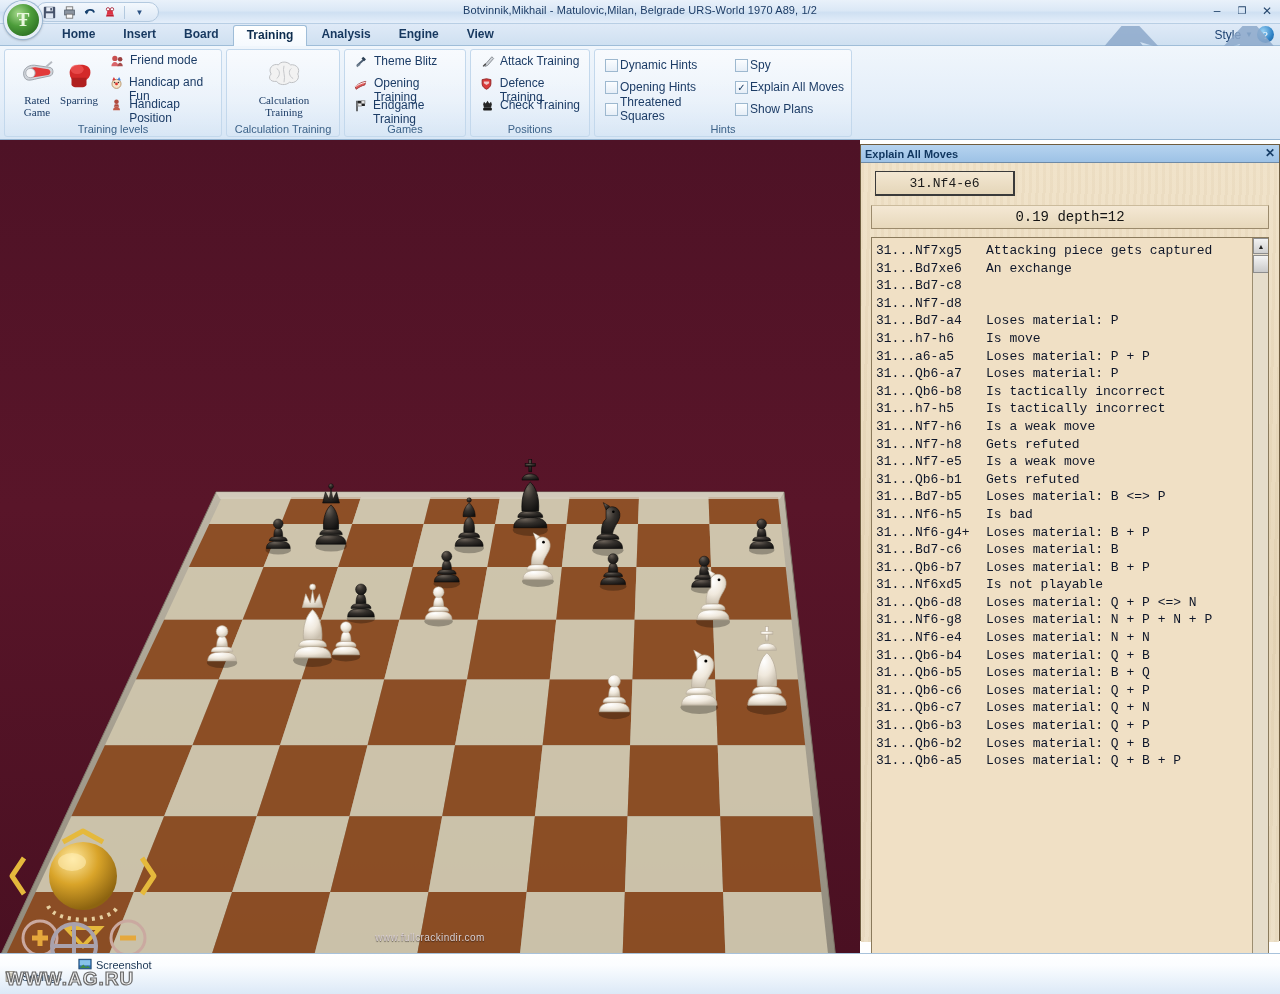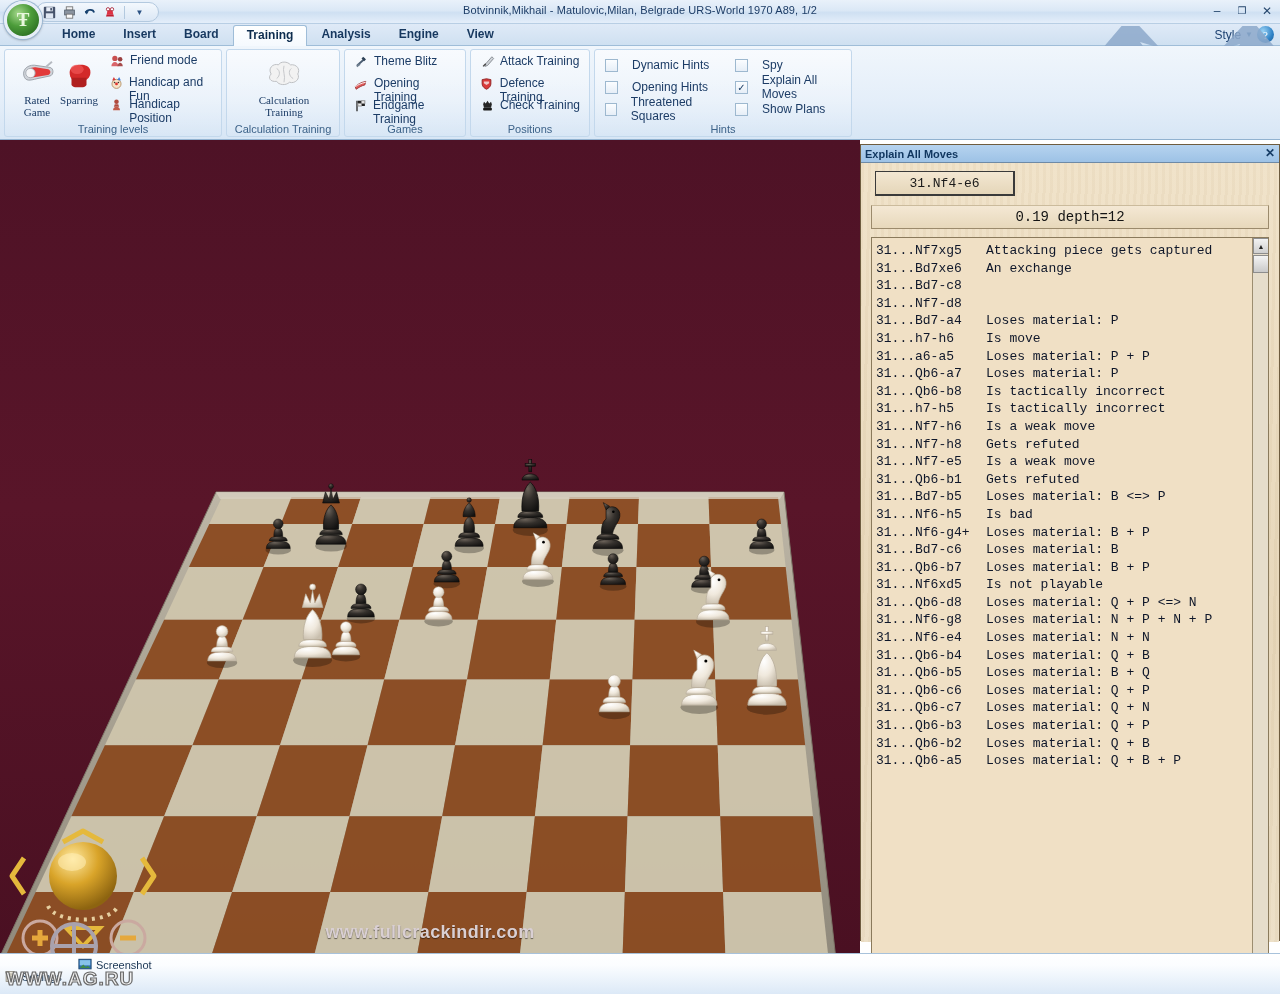--- a/index.html
+++ b/index.html
@@ -82,37 +82,37 @@
   }
   .grp-body { position:absolute; left:0; top:2px; width:100%; height:68px; }
 
   .bigbtn { position:absolute; width:56px; text-align:center; cursor:pointer; top:2px;}
   .bigbtn .bi { height:40px; display:flex;align-items:center;justify-content:center;}
   .bigbtn .bl { font-size:11px; color:#1c3c66; line-height:12px;font-family:Liberation Serif, serif;}
 
   .smallitem { display:flex; gap:5px; height:22px; cursor:pointer; font-size:12px; color:#1c3c66;}
   .smallitem .si { width:16px;height:16px;display:flex;align-items:center;justify-content:center;font-size:12px;}
 
-  .chkitem { display:flex; align-items:center; gap:14px; height:22px; cursor:pointer; font-size:12px; color:#1c3c66;}
+  .chkitem { display:flex; align-items:center; gap:2px; height:22px; cursor:pointer; font-size:12px; color:#1c3c66;}
   .chkbox {
     width:13px;height:13px;border:1px solid #9db8cf;background:linear-gradient(to bottom,#fbfdff,#e6eef7);
     display:flex;align-items:center;justify-content:center;font-size:10px;color:#1a3c63;
   }
 
   
   .board-area {
     position:absolute; left:0; top:140px; width:860px; height:813px;
     background: linear-gradient(to bottom, #4e1226 0%, #591529 45%, #4a1022 100%);
     overflow:hidden;
   }
   .board3d { position:absolute; left:0; top:0; width:860px; height:813px; }
 
   .watermark {
     position:absolute; left:0; bottom:10px; width:860px; text-align:center;
-    font-size:18px; font-weight:bold; color:#d9cfd3; letter-spacing:.4px;
+    font-size:10px; font-weight:normal; color:#d9cfd3; letter-spacing:.4px;
     text-shadow: 0 1px 1px rgba(0,0,0,.5);
   }
 
   
   .navwidget { position:absolute; left:6px; bottom:30px; width:150px; height:130px; }
 
   
   .panel {
     position:absolute; left:860px; top:144px; width:420px; height:797px;
     background:#e8d9bd;

